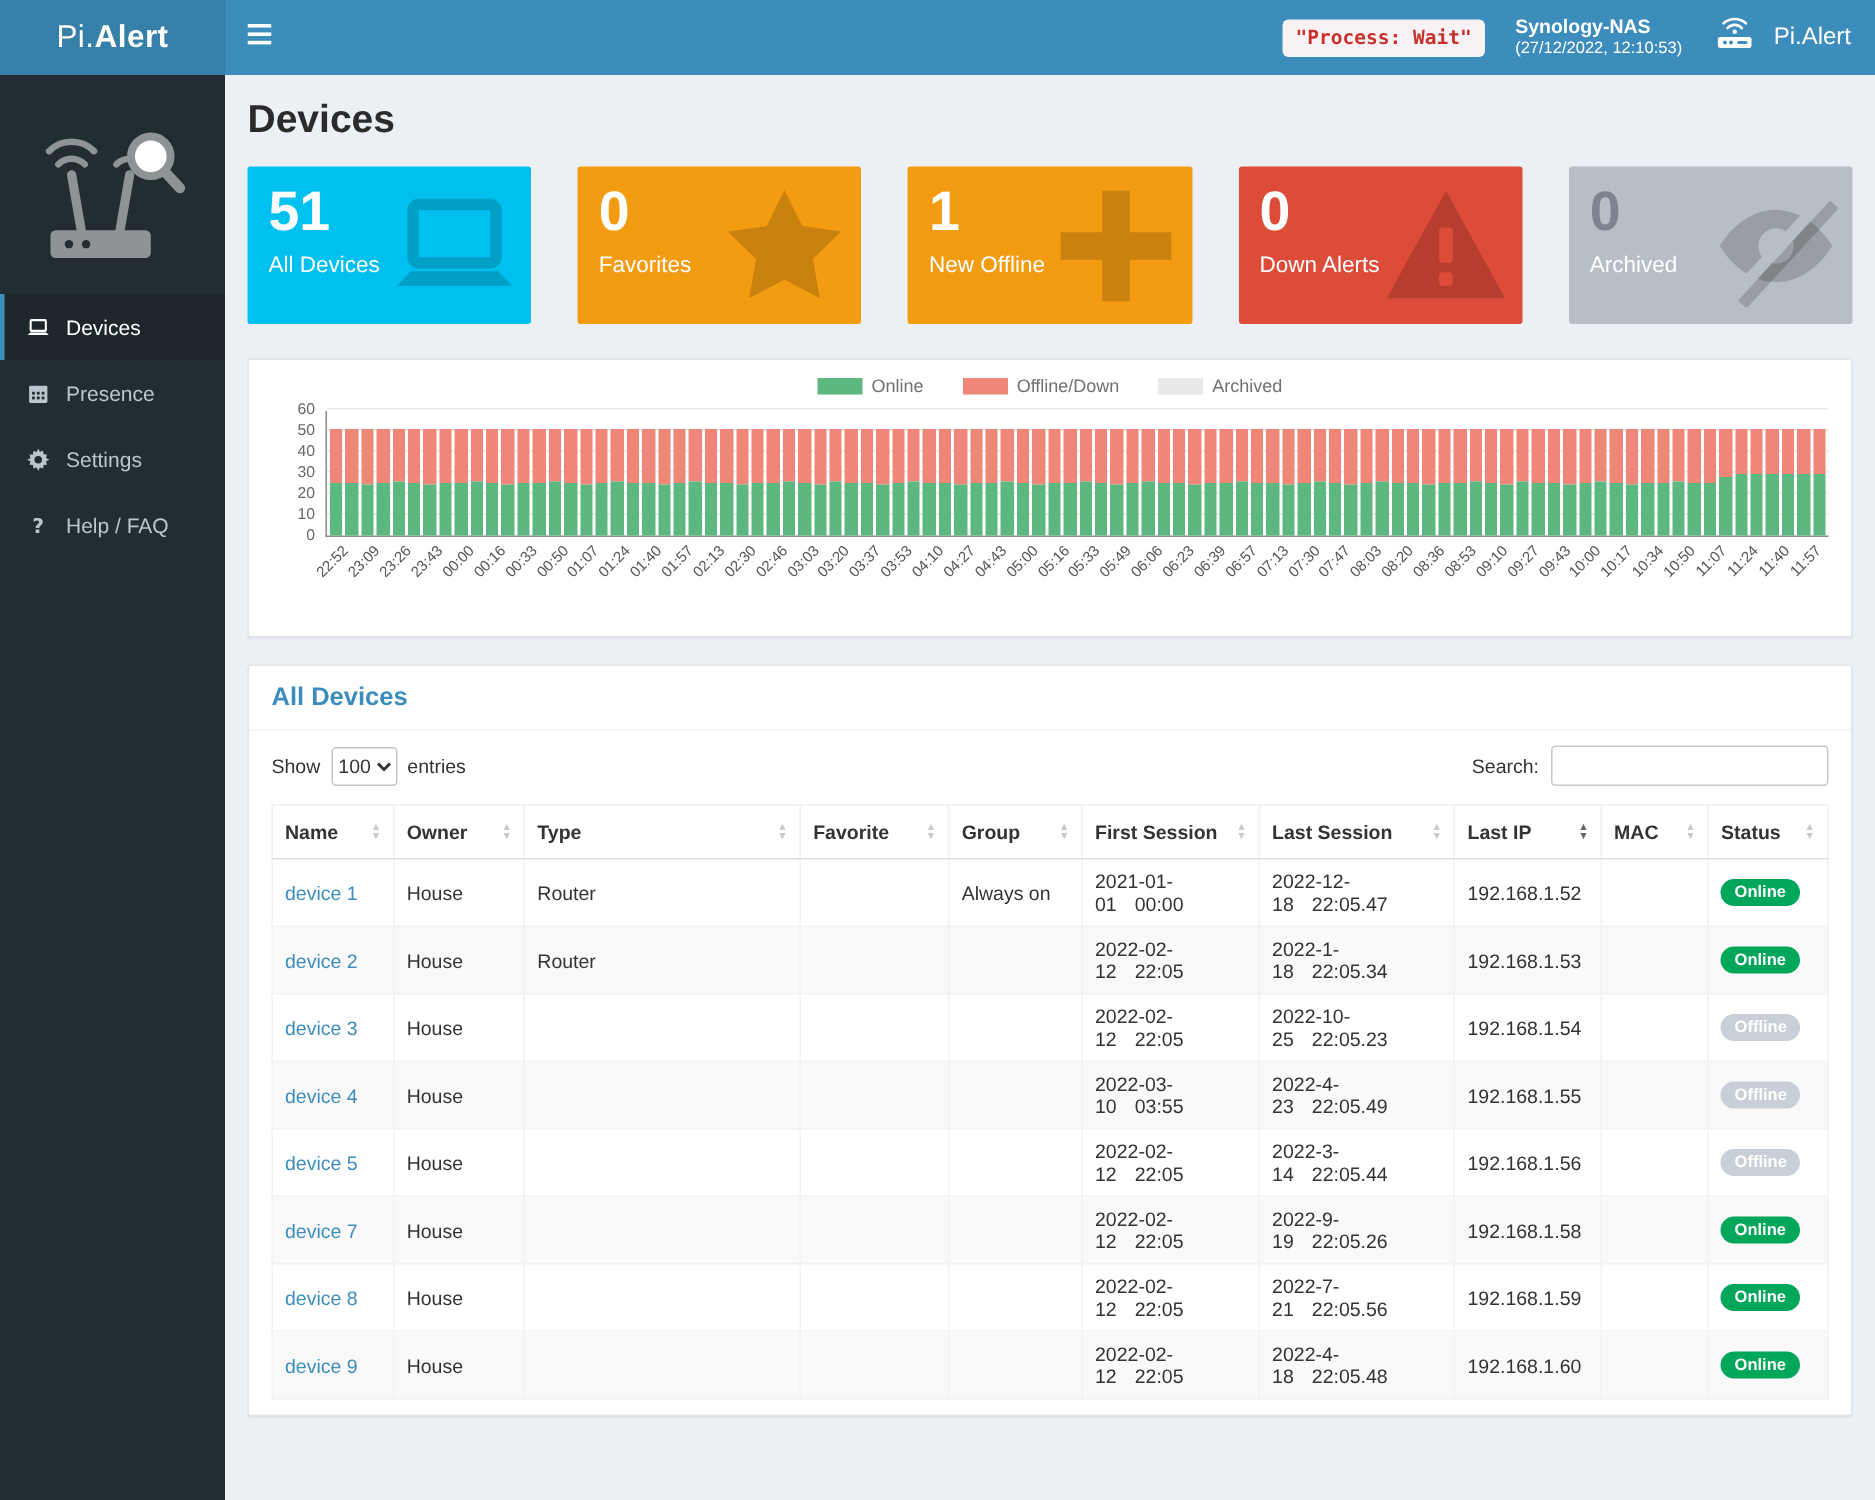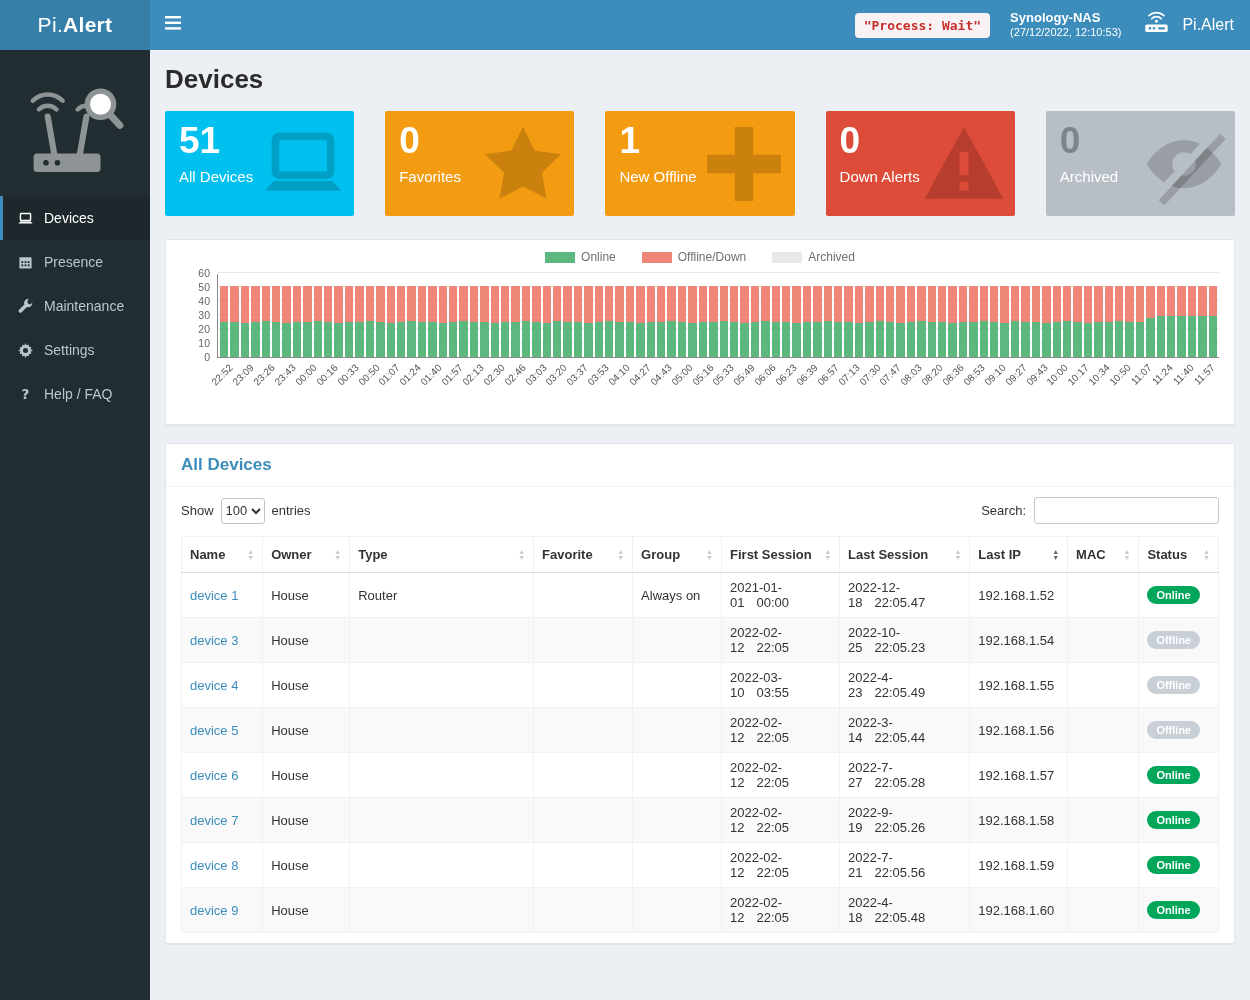--- a/index.html
+++ b/index.html
@@ -161,28 +161,20 @@
                 <rect x="3.6" y="6.6" width="2" height="2"></rect>
                 <rect x="7" y="6.6" width="2" height="2"></rect>
                 <rect x="10.4" y="6.6" width="2" height="2"></rect>
                 <rect x="3.6" y="10" width="2" height="2"></rect>
                 <rect x="7" y="10" width="2" height="2"></rect>
                 <rect x="10.4" y="10" width="2" height="2"></rect>
               </g>
             </svg>
           </span>
           <span class="nav-label">Presence</span>
-        </a>
-        <a class="nav-item">
-          <span class="nav-icon">
-            <svg viewBox="0 0 16 16">
-              <path d="M15 3.6a4.1 4.1 0 0 1-5.5 4.9l-5.6 5.6a1.9 1.9 0 0 1-2.7-2.7l5.6-5.6A4.1 4.1 0 0 1 11.7.3L9.9 2.1l.8 3 3 .8z" fill="currentColor"></path>
-            </svg>
-          </span>
-          <span class="nav-label">Maintenance</span>
         </a>
         <a class="nav-item">
           <span class="nav-icon">
             <svg viewBox="0 0 16 16">
               <path d="M8 0l1.1 2.3 2.4-.7.2 2.5 2.5.2-.7 2.4L16 8l-2.5 1.1.7 2.4-2.5.2-.2 2.5-2.4-.7L8 16l-1.1-2.5-2.4.7-.2-2.5-2.5-.2.7-2.4L0 8l2.5-1.1-.7-2.4 2.5-.2.2-2.5 2.4.7z" fill="currentColor"></path>
               <circle cx="8" cy="8" r="2.7" fill="var(--cut,#222d32)"></circle>
             </svg>
           </span>
           <span class="nav-label">Settings</span>
         </a>
@@ -845,20 +837,32 @@
               <td>Router</td>
               <td></td>
               <td>Always on</td>
               <td><span>2021-01-01</span><span class="sess-time">00:00</span></td>
               <td><span>2022-12-18</span><span class="sess-time">22:05.47</span></td>
               <td>192.168.1.52</td>
               <td></td>
               <td><span class="status-badge" style="background: rgb(0, 166, 90);">Online</span></td>
             </tr>
             <tr>
+              <td><a class="device-link">device 2</a></td>
+              <td>House</td>
+              <td>Router</td>
+              <td></td>
+              <td></td>
+              <td><span>2022-02-12</span><span class="sess-time">22:05</span></td>
+              <td><span>2022-1-18</span><span class="sess-time">22:05.34</span></td>
+              <td>192.168.1.53</td>
+              <td></td>
+              <td><span class="status-badge" style="background: rgb(0, 166, 90);">Online</span></td>
+            </tr>
+            <tr>
               <td><a class="device-link">device 3</a></td>
               <td>House</td>
               <td></td>
               <td></td>
               <td></td>
               <td><span>2022-02-12</span><span class="sess-time">22:05</span></td>
               <td><span>2022-10-25</span><span class="sess-time">22:05.23</span></td>
               <td>192.168.1.54</td>
               <td></td>
               <td><span class="status-badge" style="background: rgb(200, 207, 214);">Offline</span></td>
@@ -879,32 +883,20 @@
               <td><a class="device-link">device 5</a></td>
               <td>House</td>
               <td></td>
               <td></td>
               <td></td>
               <td><span>2022-02-12</span><span class="sess-time">22:05</span></td>
               <td><span>2022-3-14</span><span class="sess-time">22:05.44</span></td>
               <td>192.168.1.56</td>
               <td></td>
               <td><span class="status-badge" style="background: rgb(200, 207, 214);">Offline</span></td>
-            </tr>
-            <tr>
-              <td><a class="device-link">device 6</a></td>
-              <td>House</td>
-              <td></td>
-              <td></td>
-              <td></td>
-              <td><span>2022-02-12</span><span class="sess-time">22:05</span></td>
-              <td><span>2022-7-27</span><span class="sess-time">22:05.28</span></td>
-              <td>192.168.1.57</td>
-              <td></td>
-              <td><span class="status-badge" style="background: rgb(0, 166, 90);">Online</span></td>
             </tr>
             <tr>
               <td><a class="device-link">device 7</a></td>
               <td>House</td>
               <td></td>
               <td></td>
               <td></td>
               <td><span>2022-02-12</span><span class="sess-time">22:05</span></td>
               <td><span>2022-9-19</span><span class="sess-time">22:05.26</span></td>
               <td>192.168.1.58</td>

